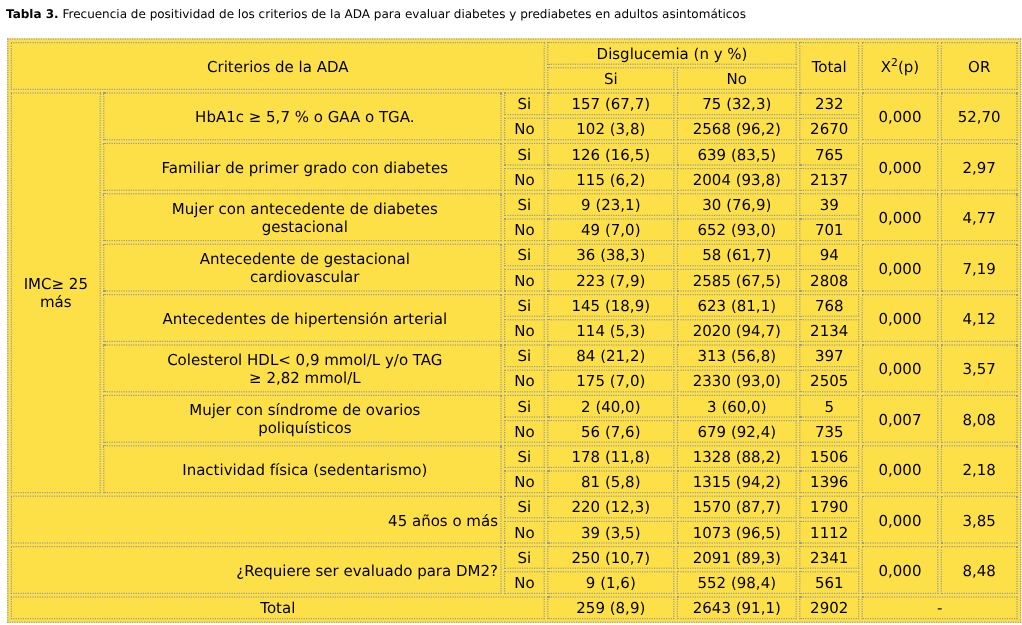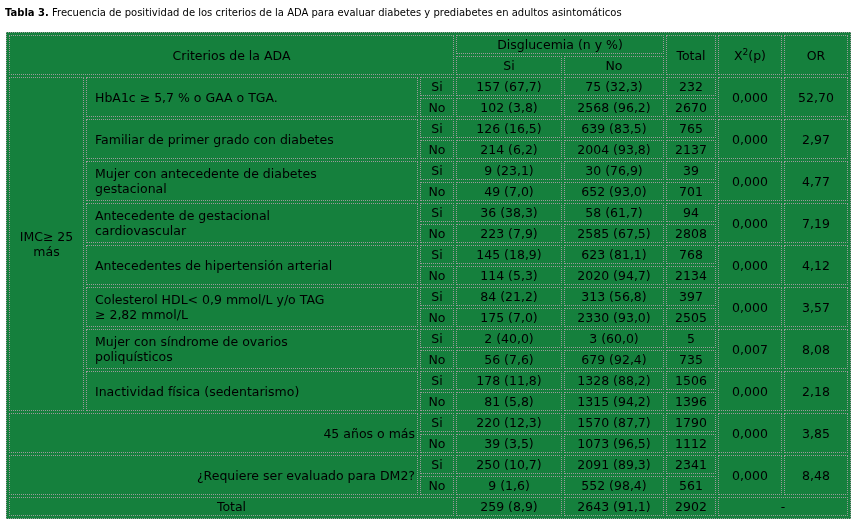--- a/index.html
+++ b/index.html
@@ -18,34 +18,34 @@
     line-height: 15px;
     white-space: nowrap;
   }
   .page-title .t-bold { font-weight: bold; }
   table.data-table {
     border-collapse: separate;
     border-spacing: 2px;
     table-layout: fixed;
     margin: 12px 0 0 6px;
     border: 1px dotted #9a9a9a;
-    background: #15803d;
+    background: #fde047;
   }
   td {
     border: 1px dotted #9a9a9a;
     font-size: 12.5px;
     line-height: 15px;
     text-align: center;
     vertical-align: middle;
     padding: 0 2px;
     height: 17px;
     overflow: hidden;
   }
   td.c-name {
-    text-align: left;
+    text-align: center;
     padding: 0 4px 0 8px;
     white-space: pre-line;
   }
   td.c-group { white-space: pre-line; }
   td.c-center-name { text-align: right; }
   sup { font-size: 9px; line-height: 0; }
 </style>
 </head>
 <body>
 
@@ -98,21 +98,21 @@
       <td class="c-name" rowspan="2">Familiar de primer grado con diabetes</td>
       <td>Si</td>
       <td>126 (16,5)</td>
       <td>639 (83,5)</td>
       <td>765</td>
       <td rowspan="2">0,000</td>
       <td rowspan="2">2,97</td>
     </tr>
     <tr>
       <td>No</td>
-      <td>214 (6,2)</td>
+      <td>115 (6,2)</td>
       <td>2004 (93,8)</td>
       <td>2137</td>
     </tr>
 
     <tr>
       <td class="c-name" rowspan="2">Mujer con antecedente de diabetes
 gestacional</td>
       <td>Si</td>
       <td>9 (23,1)</td>
       <td>30 (76,9)</td>

